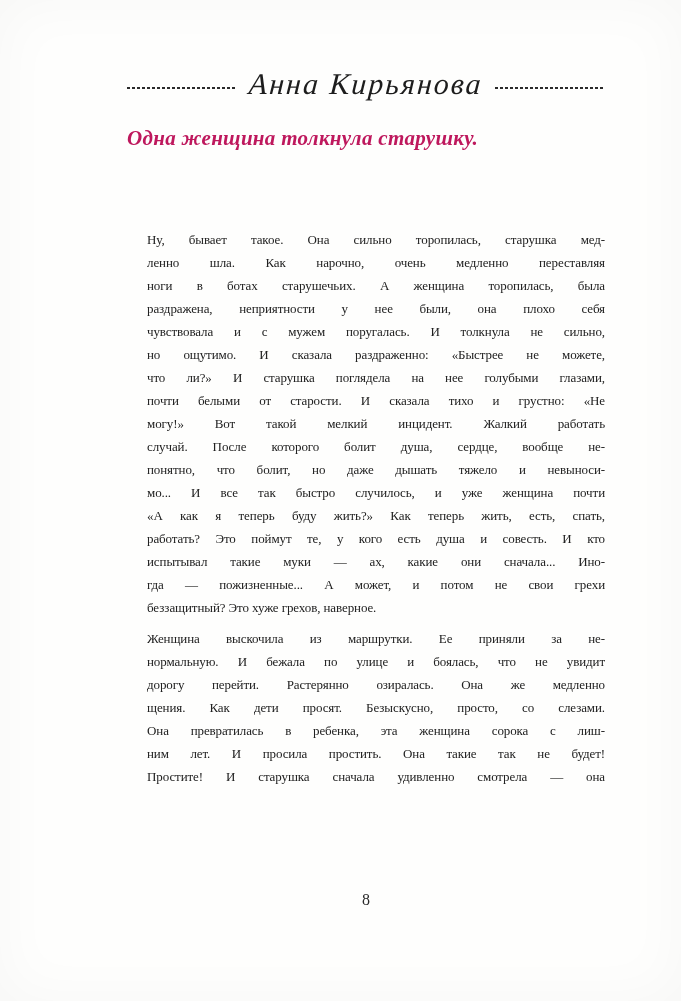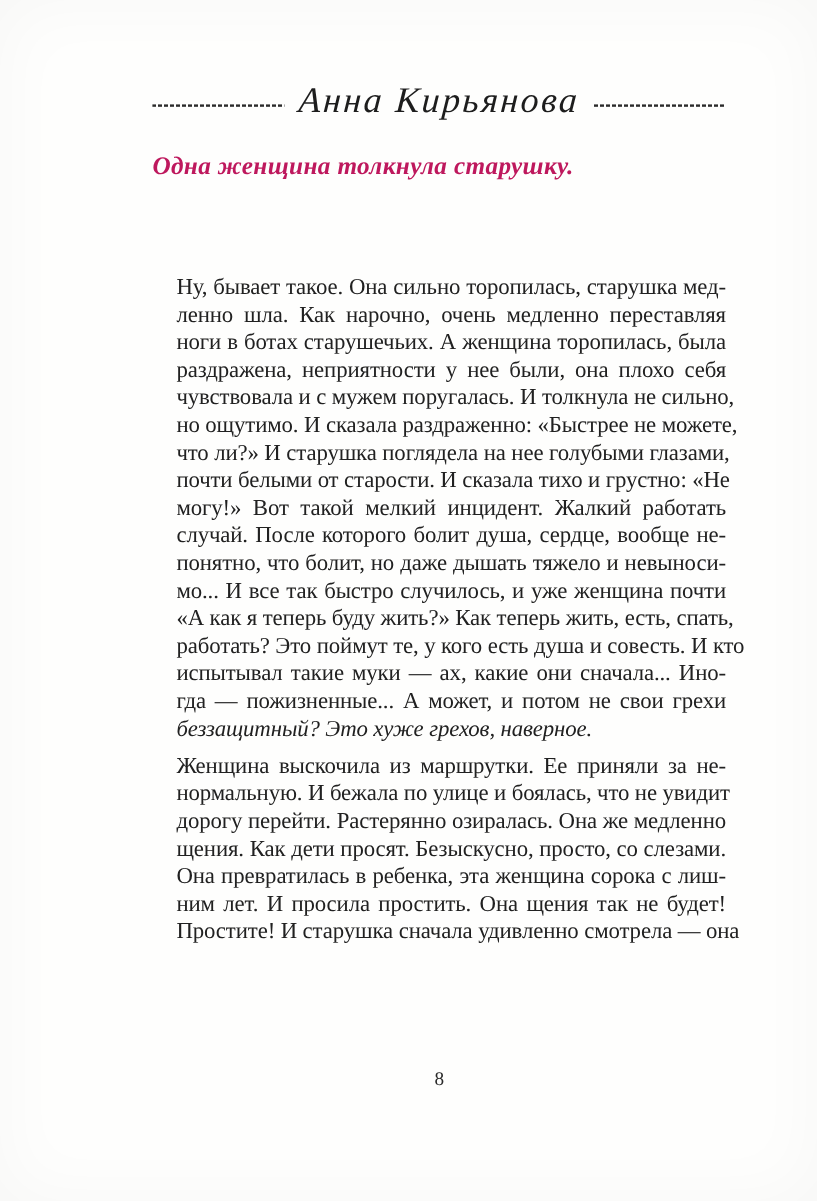--- a/index.html
+++ b/index.html
@@ -61,32 +61,31 @@
 
   
   .body-text {
     position: absolute;
     left: 147px;
     top: 228px;
     width: 458px;
   }
   .paragraph { margin-bottom: 8px; }
   .line {
-    font-size: 19px;
+    font-size: 13px;
     line-height: 23px;
     letter-spacing: -0.1px;
     white-space: nowrap;
     text-align: justify;
     text-align-last: justify;
     color: #212121;
   }
   .line.ragged {
     text-align: left;
     text-align-last: left;
-    font-style: italic;
   }
 
   
   .folio {
     position: absolute;
     left: 127px;
     top: 891px;
     width: 478px;
     text-align: center;
     font-size: 16px;
@@ -125,21 +124,21 @@
         <div class="line">испытывал такие муки — ах, какие они сначала... Ино-</div>
         <div class="line">гда — пожизненные... А может, и потом не свои грехи</div>
         <div class="line ragged">беззащитный? Это хуже грехов, наверное.</div>
       </div>
       <div class="paragraph">
         <div class="line">Женщина выскочила из маршрутки. Ее приняли за не-</div>
         <div class="line">нормальную. И бежала по улице и боялась, что не увидит</div>
         <div class="line">дорогу перейти. Растерянно озиралась. Она же медленно</div>
         <div class="line">щения. Как дети просят. Безыскусно, просто, со слезами.</div>
         <div class="line">Она превратилась в ребенка, эта женщина сорока с лиш-</div>
-        <div class="line">ним лет. И просила простить. Она щения так не будет!</div>
+        <div class="line">ним лет. И просила простить. Она такие так не будет!</div>
         <div class="line">Простите! И старушка сначала удивленно смотрела — она</div>
       </div>
     </main>
 
   <footer class="folio">
     <span>8</span>
   </footer>
 
 </div>
 

